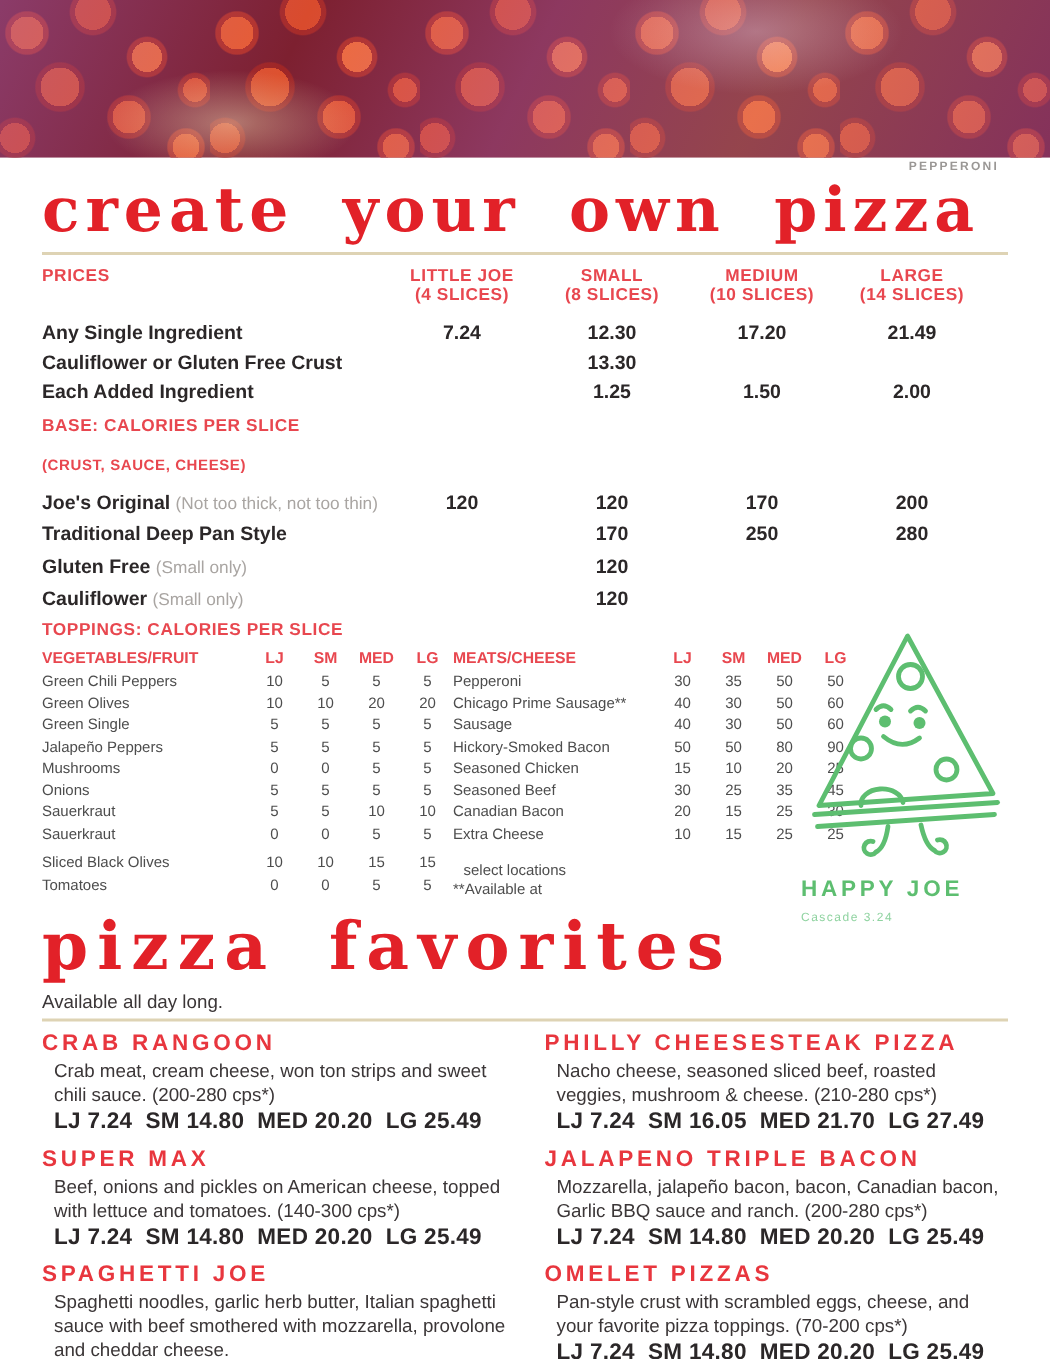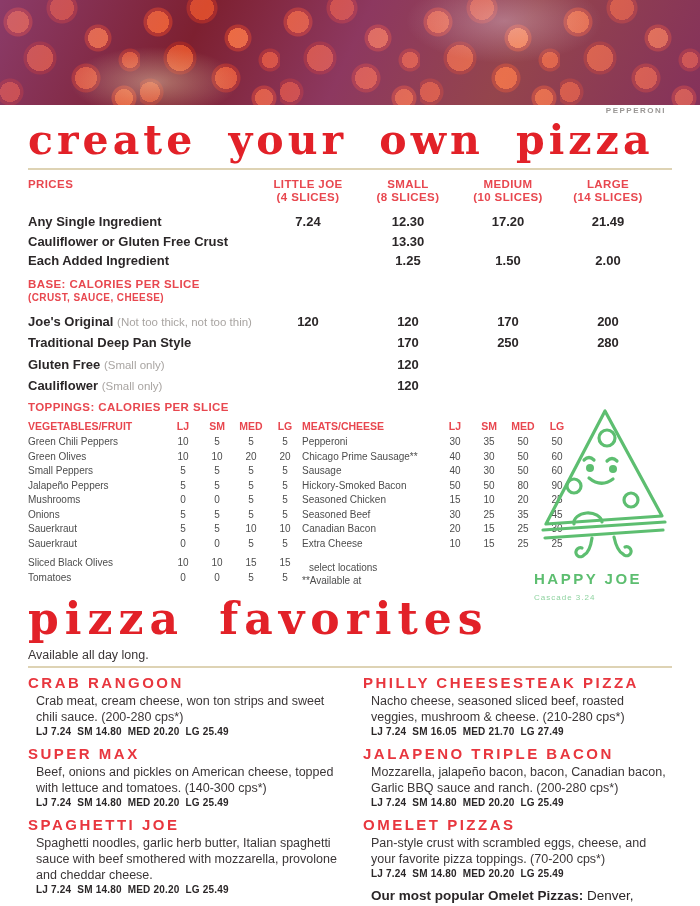--- a/index.html
+++ b/index.html
@@ -67,21 +67,21 @@
   .mascot{position:absolute;top:-12px;right:0;width:138px;text-align:left;}
   .mascot-name{color:#5dbe70;font-weight:bold;font-size:15px;letter-spacing:2.5px;margin-top:2px;}
   .mascot-caption{color:#8fd3a0;font-size:8px;letter-spacing:1px;margin-top:6px;}
 
   
   .fav-sub{margin:0 0 4px 28px;font-size:12.5px;color:#3b3637;}
   .fav-cols{display:flex;margin:6px 28px 0 28px;gap:26px;}
   .fav-col{flex:1;}
   .fav-name{color:#e8363e;font-weight:bold;font-size:15px;letter-spacing:2.5px;margin:0 0 2px 0;}
   .fav-desc{margin:0 0 1px 8px;font-size:12.5px;line-height:1.28;color:#3b3637;}
-  .fav-prices{margin:1px 0 8px 8px;font-size:10px;font-weight:bold;color:#2b2728;
+  .fav-prices{margin:1px 0 8px 8px;font-size:15px;font-weight:bold;color:#2b2728;
               white-space:pre-wrap;letter-spacing:.2px;}
   .popular{margin:6px 0 8px 8px;font-size:13.5px;line-height:1.3;color:#2b2728;}
   .popular b{font-weight:bold;}
 </style>
 </head>
 <body>
 
 <div class="page">
 
   <div class="photo"></div>
@@ -140,21 +140,21 @@
           <div class="num"></div>
           <div class="num">1.25</div>
           <div class="num">1.50</div>
           <div class="num">2.00</div>
         </div>
       </div>
   </div>
 
   <div class="sechead">
     <div class="redhead">BASE: CALORIES PER SLICE</div>
-    <div class="redhead" style="font-size:10px;">(CRUST, SAUCE, CHEESE)</div>
+    <div class="redhead" style="font-size:10px;margin-top:13px;">(CRUST, SAUCE, CHEESE)</div>
   </div>
   <div class="ptable" style="margin-top:4px;">
     <div>
 
         <div class="prow base-row">
           <div class="lblcell"><span>Joe's Original</span> <span class="note">(Not too thick, not too thin)</span></div>
           <div class="num">120</div>
           <div class="num">120</div>
           <div class="num">170</div>
           <div class="num">200</div>
@@ -213,21 +213,21 @@
 
             <div class="trow">
               <span>Green Olives</span>
               <span class="tn">10</span>
               <span class="tn">10</span>
               <span class="tn">20</span>
               <span class="tn">20</span>
             </div>
 
             <div class="trow">
-              <span>Small Peppers</span>
+              <span>Green Single</span>
               <span class="tn">5</span>
               <span class="tn">5</span>
               <span class="tn">5</span>
               <span class="tn">5</span>
             </div>
 
             <div class="trow">
               <span>Jalapeño Peppers</span>
               <span class="tn">5</span>
               <span class="tn">5</span>

